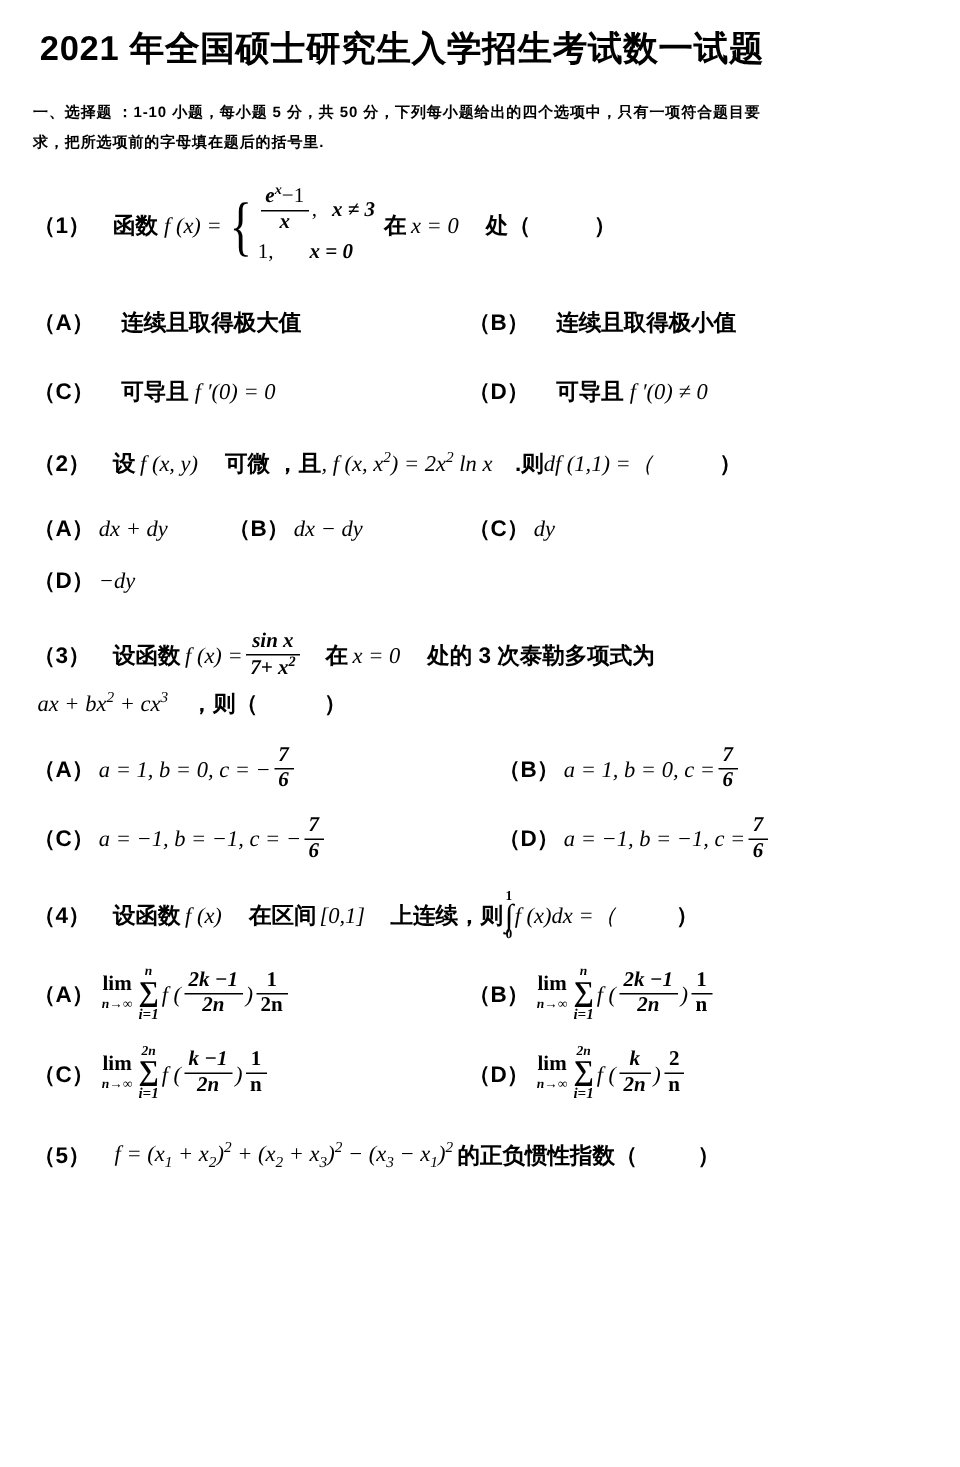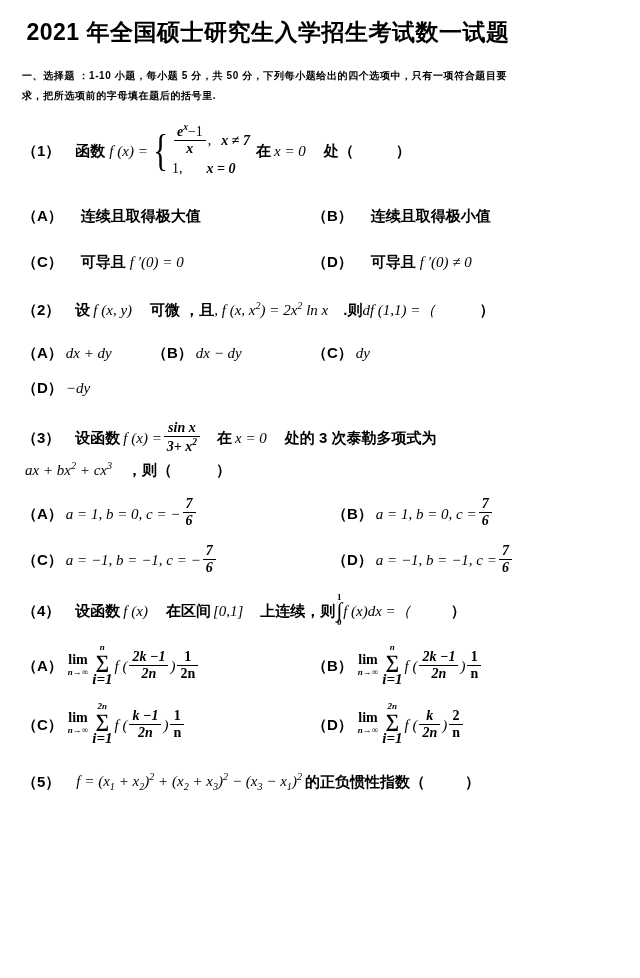--- a/index.html
+++ b/index.html
@@ -138,21 +138,21 @@
     align-items: center;
     vertical-align: middle;
     margin: 0 2px;
     font-family: "Liberation Serif", serif;
     font-style: normal;
     position: relative;
     top: -1px;
   }
   .bigop .top { font-size: 9px; line-height: 1; font-style: italic; }
   .bigop .sym { font-size: 19px; line-height: 1; }
-  .bigop .bot { font-size: 15px; line-height: 1.1; font-style: italic; }
+  .bigop .bot { font-size: 10px; line-height: 1.1; font-style: italic; }
   .lim {
     display: inline-flex;
     flex-direction: column;
     align-items: center;
     vertical-align: middle;
     margin: 0 2px;
     font-family: "Liberation Serif", serif;
     position: relative;
     top: -1px;
   }
@@ -189,21 +189,21 @@
       <span class="m" style="margin-left:4px;">f (x) =</span>
       <span class="piece">
         <span class="brace">{</span>
         <span class="piece-rows">
           <span class="piece-row">
             <span class="frac">
               <span class="num"><span>e</span><sup>x</sup><span class="mu" style="font-size:14px;">−1</span></span>
               <span class="den">x</span>
             </span>
             <span class="mu" style="font-size:14px;">,</span>
-            <span class="cond">x ≠ 7</span>
+            <span class="cond">x ≠ 3</span>
           </span>
           <span class="piece-row">
             <span class="mu" style="font-size:14px;">1,</span>
             <span class="cond" style="margin-left:24px;">x = 0</span>
           </span>
         </span>
       </span>
       <span class="zh" style="margin-left:4px;">在</span>
       <span class="m" style="margin:0 3px;">x = 0</span>
       <span class="zh">处（</span>
@@ -265,21 +265,21 @@
     </div>
   </div>
 
   <div class="q-block">
     <div class="q-line">
       <span>（3）</span>
       <span class="zh">设函数</span>
       <span class="m" style="margin-left:3px;">f (x) =</span>
       <span class="frac">
         <span class="num">sin x</span>
-        <span class="den"><span>3+ x</span><sup>2</sup></span>
+        <span class="den"><span>7+ x</span><sup>2</sup></span>
       </span>
       <span class="zh">在</span>
       <span class="m" style="margin:0 3px;">x = 0</span>
       <span class="zh">处的 3 次泰勒多项式为</span>
       <span class="m" style="margin-left:3px;"><span>ax + bx</span><sup>2</sup><span> + cx</span><sup>3</sup></span>
       <span class="zh">，则（</span>
       <span class="zh" style="margin-left:44px;">）</span>
     </div>
     <div class="opts">
       <div class="opt" style="width:310px;">

